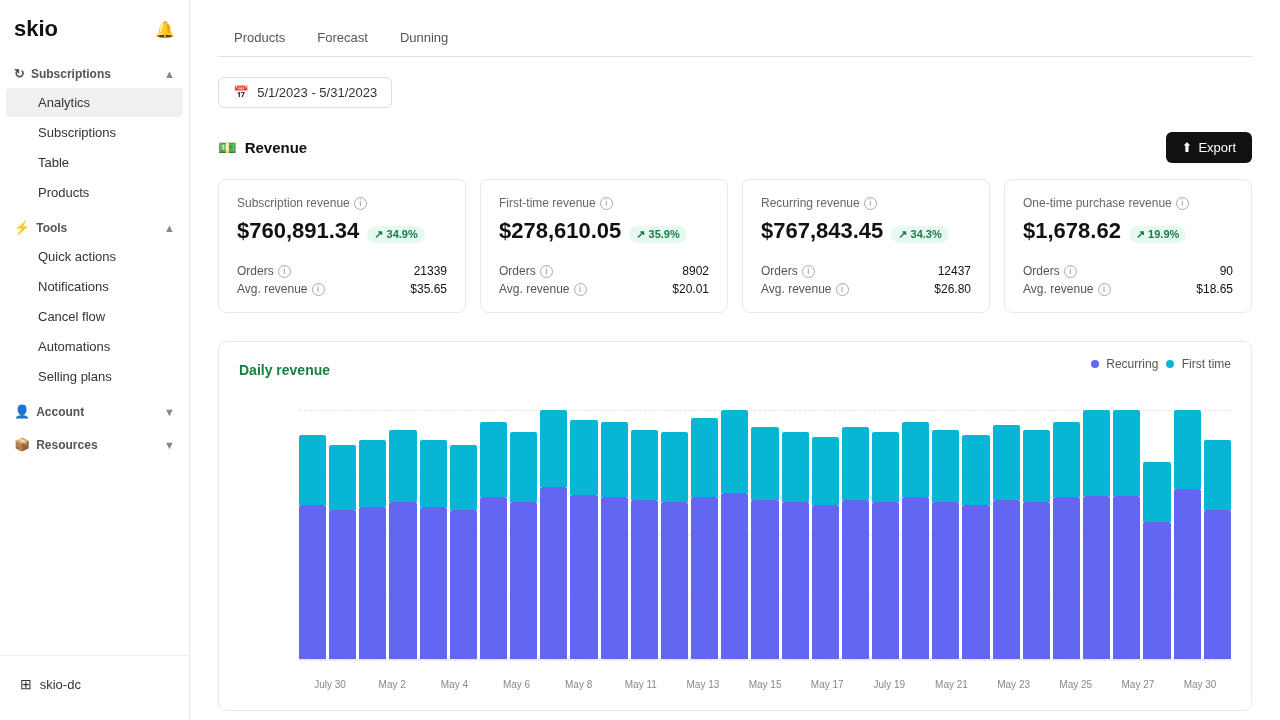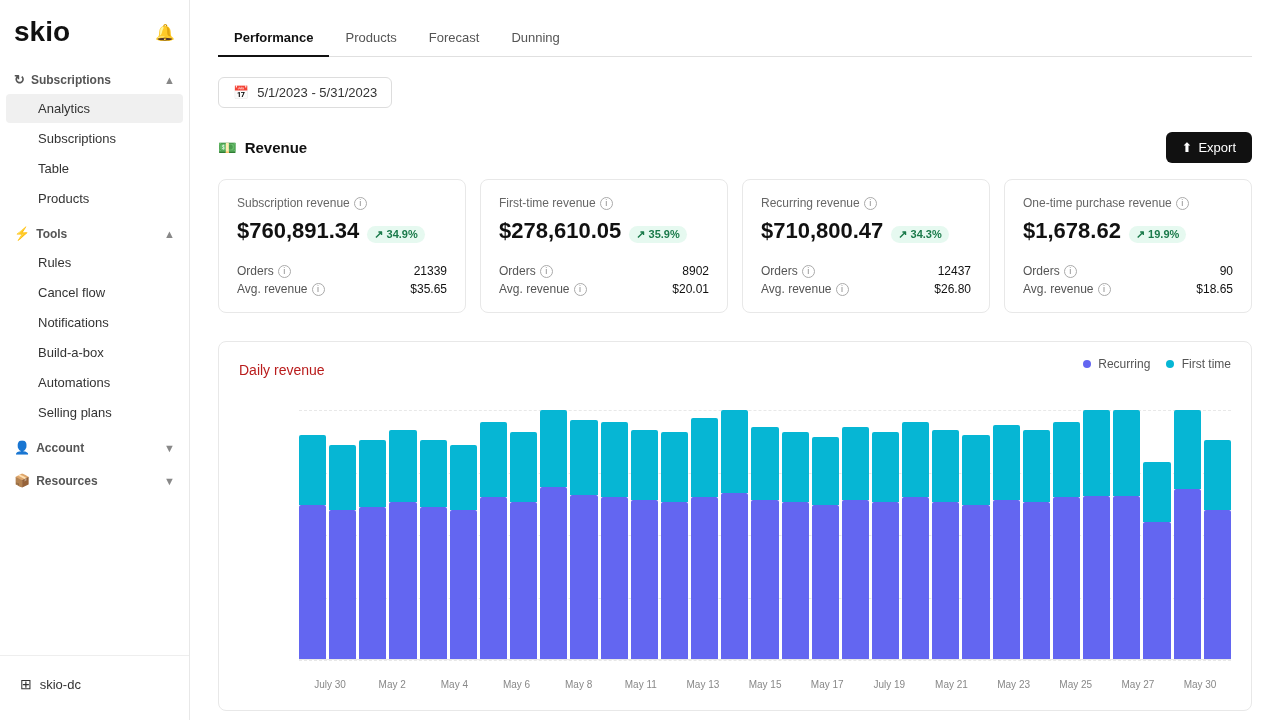--- a/index.html
+++ b/index.html
@@ -1,21 +1,21 @@
 <!DOCTYPE html>
 <html><head>
   <meta charset="utf-8">
   <style>
     * { box-sizing: border-box; margin: 0; padding: 0; }
     body { font-family: -apple-system, BlinkMacSystemFont, 'Segoe UI', sans-serif; background: #fff; display: flex; height: 720px; overflow: hidden; font-size: 13px; color: #222; }
 
     
     .sidebar { width: 190px; min-width: 190px; border-right: 1px solid #e8e8e8; display: flex; flex-direction: column; height: 720px; overflow-y: auto; padding-bottom: 16px; }
     .sidebar-logo { display: flex; align-items: center; justify-content: space-between; padding: 16px 14px 12px; }
-    .logo-text { font-size: 28px; font-weight: 700; color: #111; }
+    .logo-text { font-size: 22px; font-weight: 700; color: #111; }
     .bell-icon { font-size: 16px; color: #555; cursor: pointer; }
     .sidebar-section { margin-top: 4px; }
     .sidebar-section-header { display: flex; align-items: center; justify-content: space-between; padding: 8px 14px 6px; cursor: pointer; }
     .sidebar-section-label { font-size: 12px; font-weight: 600; color: #555; display: flex; align-items: center; gap: 6px; }
     .sidebar-section-label .s-icon { font-size: 13px; }
     .chevron { font-size: 11px; color: #888; }
     .sidebar-item { padding: 7px 14px 7px 32px; font-size: 13px; color: #333; cursor: pointer; border-radius: 4px; margin: 1px 6px; }
     .sidebar-item.active { background: #f0f0f0; font-weight: 500; }
     .sidebar-footer { margin-top: auto; padding: 12px 10px 4px; border-top: 1px solid #eee; }
     .sidebar-footer-item { display: flex; align-items: center; gap: 8px; padding: 8px 10px; border-radius: 6px; cursor: pointer; font-size: 13px; color: #333; }
@@ -45,22 +45,22 @@
     .card-value { font-size: 22px; font-weight: 700; color: #111; margin-bottom: 6px; }
     .card-badge { display: inline-flex; align-items: center; gap: 3px; background: #e6f9f0; color: #1a7a4a; font-size: 11px; font-weight: 600; padding: 2px 7px; border-radius: 12px; margin-left: 8px; }
     .card-value-row { display: flex; align-items: center; margin-bottom: 14px; }
     .card-stats { display: flex; flex-direction: column; gap: 4px; }
     .card-stat-row { display: flex; justify-content: space-between; font-size: 12px; color: #555; }
     .card-stat-row .stat-label { display: flex; align-items: center; gap: 4px; }
     .card-stat-row .stat-value { font-weight: 500; color: #111; }
 
     
     .chart-section { border: 1px solid #e8e8e8; border-radius: 8px; padding: 20px; margin-bottom: 20px; }
-    .chart-title { font-size: 14px; font-weight: 400; color: #b91c1c; margin-bottom: 16px; }
-    .chart-legend { display: flex; align-items: center; gap: 16px; float: right; margin-top: -28px; font-size: 12px; color: #555; }
+    .chart-title { font-size: 14px; font-weight: 700; color: #15803d; margin-bottom: 16px; }
+    .chart-legend { display: flex; align-items: center; gap: 8px; float: right; margin-top: -28px; font-size: 12px; color: #555; }
     .legend-dot { width: 8px; height: 8px; border-radius: 50%; display: inline-block; margin-right: 4px; }
     .chart-container { position: relative; height: 280px; margin-top: 8px; }
     .chart-y-axis { position: absolute; left: 0; top: 0; bottom: 30px; width: 60px; display: flex; flex-direction: column; justify-content: space-between; align-items: flex-end; padding-right: 8px; font-size: 11px; color: #888; }
     .chart-bars-area { position: absolute; left: 60px; right: 0; top: 0; bottom: 30px; display: flex; align-items: flex-end; gap: 3px; border-bottom: 1px solid #e8e8e8; }
     .chart-bar-wrap { flex: 1; display: flex; flex-direction: column; align-items: center; height: 100%; justify-content: flex-end; }
     .chart-bar { width: 100%; border-radius: 2px 2px 0 0; }
     .bar-recurring { background: #6366f1; }
     .bar-firsttime { background: #06b6d4; }
     .chart-x-axis { position: absolute; left: 60px; right: 0; bottom: 0; display: flex; justify-content: space-between; font-size: 10px; color: #888; height: 24px; align-items: flex-end; }
     .x-label { flex: 1; text-align: center; }
@@ -91,24 +91,23 @@
   </div>
 
   <div class="sidebar-section">
     <div class="sidebar-section-header">
       <span class="sidebar-section-label">
         <span class="s-icon">⚡</span>
         <span>Tools</span>
       </span>
       <span class="chevron">▲</span>
     </div>
-    <div class="sidebar-item">Rules</div>
+    <div class="sidebar-item">Quick actions</div>
+    <div class="sidebar-item">Notifications</div>
     <div class="sidebar-item">Cancel flow</div>
-    <div class="sidebar-item">Notifications</div>
-    <div class="sidebar-item">Build-a-box</div>
     <div class="sidebar-item">Automations</div>
     <div class="sidebar-item">Selling plans</div>
   </div>
 
   <div class="sidebar-section">
     <div class="sidebar-section-header">
       <span class="sidebar-section-label">
         <span class="s-icon">👤</span>
         <span>Account</span>
       </span>
@@ -132,21 +131,20 @@
       <span style="font-size:14px;">⊞</span>
       <span>skio-dc</span>
     </div>
   </div>
 </div>
 
 <div class="main">
   <div class="main-inner">
     
     <div class="tabs">
-      <div class="tab active">Performance</div>
       <div class="tab">Products</div>
       <div class="tab">Forecast</div>
       <div class="tab">Dunning</div>
     </div>
 
     
     <div class="date-picker">
       <span>📅</span>
       <span>5/1/2023 - 5/31/2023</span>
     </div>
@@ -225,21 +223,21 @@
           </div>
         </div>
       </div>
 
       <div class="revenue-card">
         <div class="card-label">
           <span>Recurring revenue</span>
           <span class="info-icon">i</span>
         </div>
         <div class="card-value-row">
-          <span class="card-value">$710,800.47</span>
+          <span class="card-value">$767,843.45</span>
           <span class="card-badge">
             <span>↗</span>
             <span>34.3%</span>
           </span>
         </div>
         <div class="card-stats">
           <div class="card-stat-row">
             <span class="stat-label">
               <span>Orders</span>
               <span class="info-icon">i</span>

